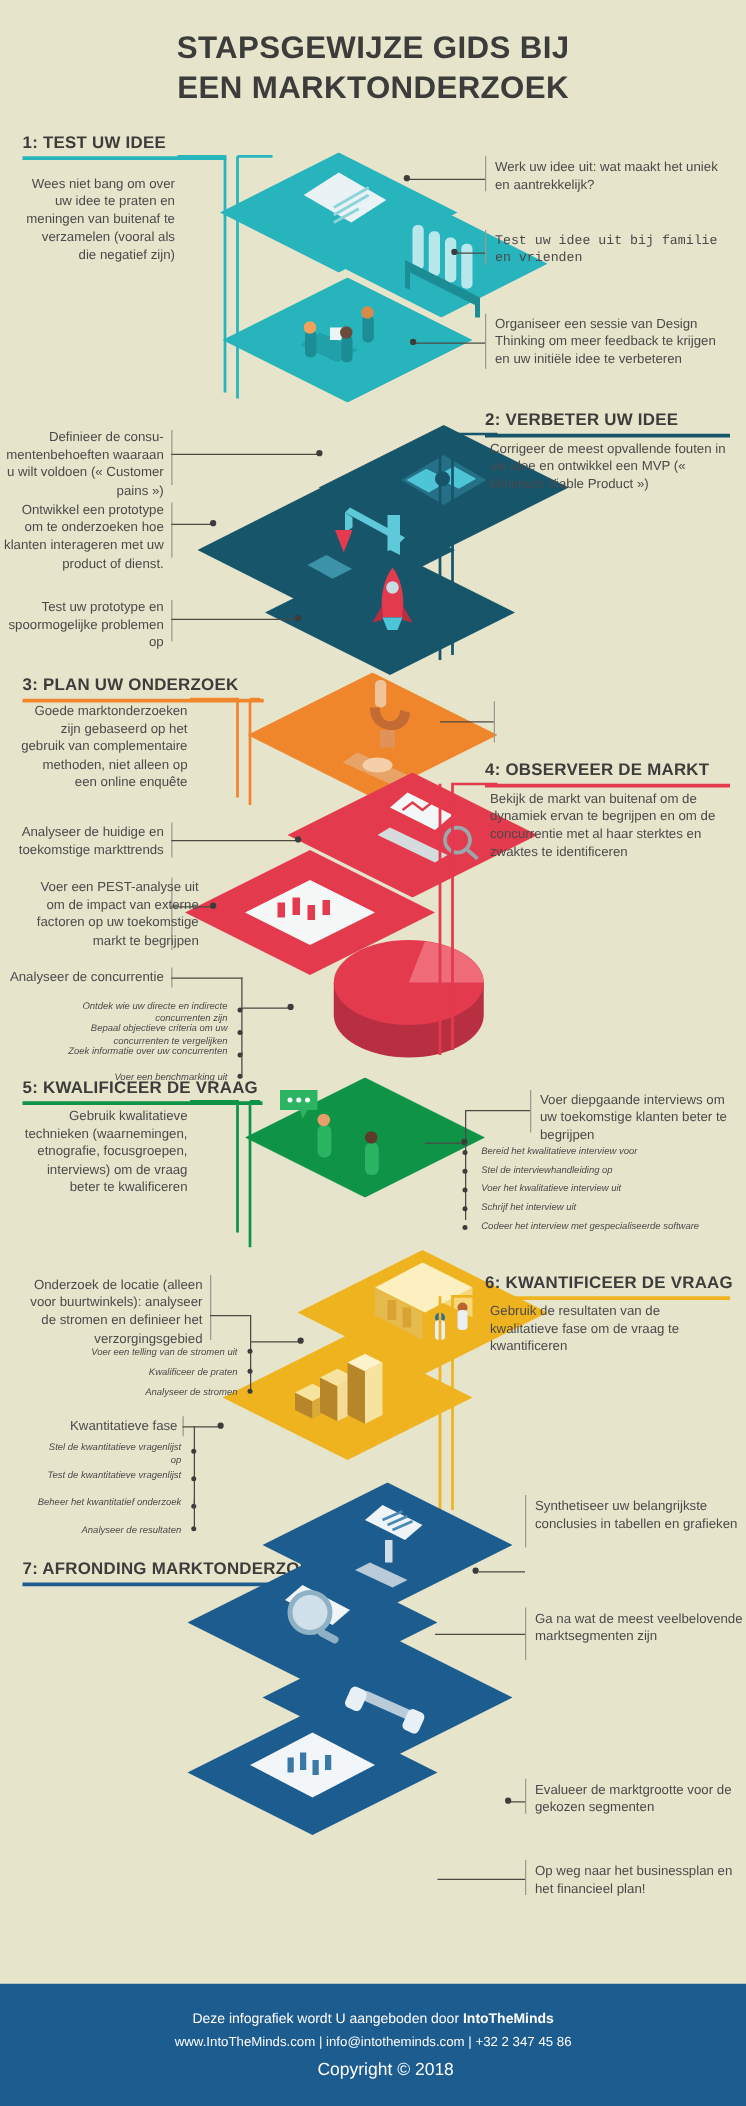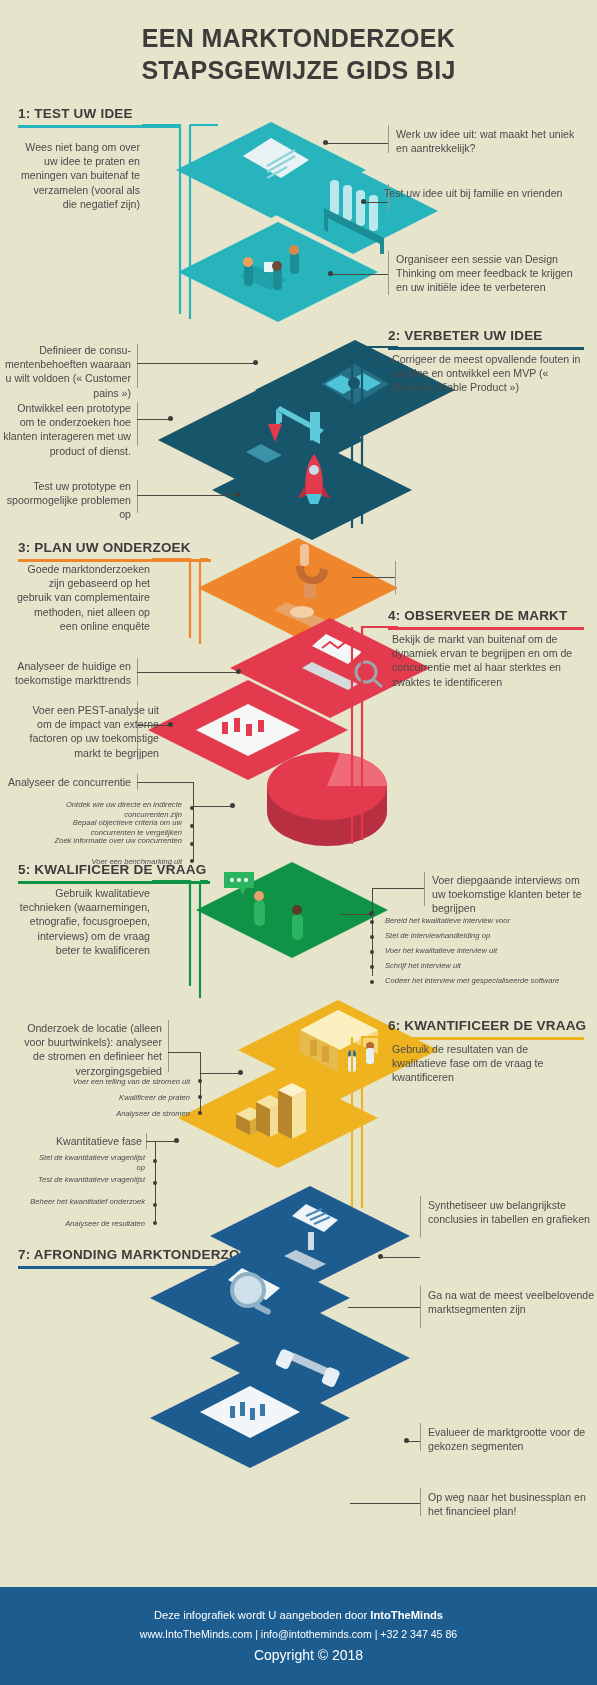--- a/index.html
+++ b/index.html
@@ -59,22 +59,22 @@
   .footer .l3{font-size:14px;margin-left:20px;}
 
   .nowrapstrong{font-weight:bold;}
 </style>
 </head>
 <body>
 
 <div class="canvas">
 
   <div class="title">
+    <div>STAPSGEWIJZE GIDS BIJ</div>
     <div>EEN MARKTONDERZOEK</div>
-    <div>STAPSGEWIJZE GIDS BIJ</div>
   </div>
 
   <div>
     <div class="tile" style="left:176px;top:122px;width:190px;height:96px;">
       <svg viewBox="0 0 190 96" width="190" height="96">
         <polygon points="95,0 190,48 95,96 0,48" fill="#27b4bd"></polygon>
         <g transform="translate(95,42)">
           <polygon points="0,-26 38,-4 10,14 -28,-8" fill="#eef6f7"></polygon>
           <polygon points="0,-26 38,-4 10,14 -28,-8" fill="#dce9ec" opacity=".25"></polygon>
           <g stroke="#8dd3da" stroke-width="2.4">
@@ -150,21 +150,21 @@
   <div class="hline" style="left:400px;top:0;width:0;"></div>
   <div class="hline" style="left:396px;top:0;width:0;"></div>
   <div class="hline" style="left:396px;top:0;width:0;"></div>
   <div class="hline" style="left:396px;top:0;width:0;"></div>
   <div class="hline" style="left:396px;top:0;width:0;"></div>
   <div class="hline" style="left:396px;top:0;width:0;"></div>
   <div class="hline" style="left:394px;top:0;width:0;"></div>
 
   <div class="hline" style="left:364px;top:202px;width:24px;"></div>
   <div class="dot" style="left:361px;top:199px;"></div>
-  <div class="blk left-al" style="left:384px;top:186px;width:186px;">Test uw idee uit bij familie en vrienden</div>
+  <div class="blk left-al" style="left:396px;top:186px;width:186px;font-family:Liberation Mono, monospace;">Test uw idee uit bij familie en vrienden</div>
 
   <div class="vbar" style="left:388px;top:251px;height:44px;"></div>
   <div class="hline" style="left:331px;top:274px;width:57px;"></div>
   <div class="dot" style="left:328px;top:271px;"></div>
   <div class="blk left-al" style="left:396px;top:252px;width:190px;">Organiseer een sessie van Design Thinking om meer feedback te krijgen en uw initiële idee te verbeteren</div>
 
   <div>
     <div class="tile" style="left:255px;top:340px;width:200px;height:100px;">
       <svg viewBox="0 0 200 100" width="200" height="100">
         <polygon points="100,0 200,50 100,100 0,50" fill="#17556b"></polygon>

